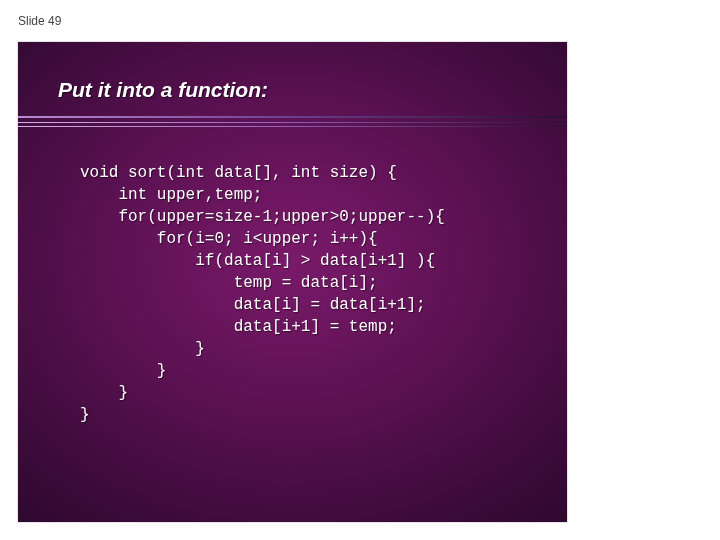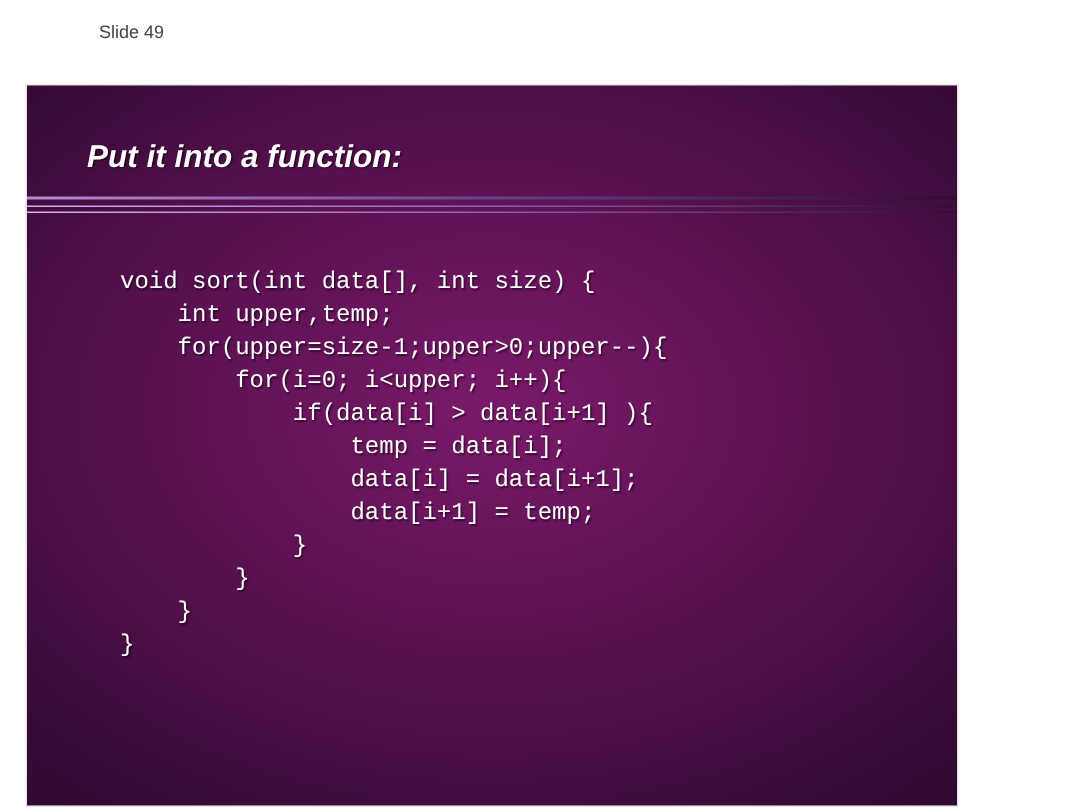--- a/index.html
+++ b/index.html
@@ -16,27 +16,26 @@
     height: 540px;
     position: relative;
     background: #ffffff;
   }
   .slide-number {
     position: absolute;
     top: 14px;
     left: 18px;
     font-size: 12px;
     color: #444;
-    margin-left: 48px;
   }
   .slide {
     position: absolute;
-    top: 57px;
+    top: 42px;
     left: 18px;
-    width: 620px;
+    width: 549px;
     height: 480px;
     background: radial-gradient(ellipse 140% 130% at 50% 45%,
                 #7a1a6a 0%,
                 #5f1255 22%,
                 #3c0b3a 45%,
                 #1c0520 70%,
                 #000000 100%);
     box-shadow: 0 0 0 1px rgba(0,0,0,0.1);
   }
   .title-bar {

